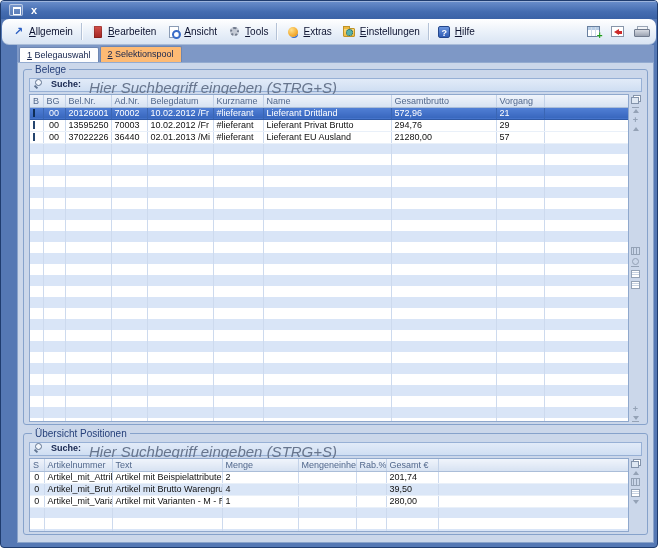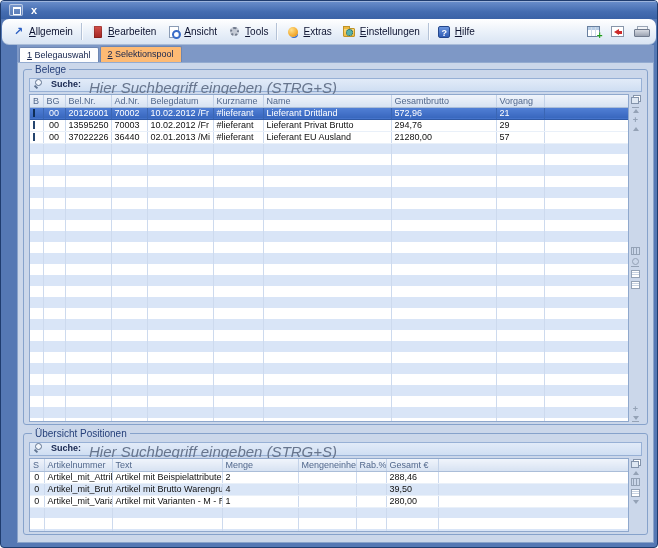--- a/index.html
+++ b/index.html
@@ -671,21 +671,21 @@
                 </tr>
               </thead>
               <tbody>
                 <tr>
                   <td class="ctr">0</td>
                   <td>Artikel_mit_Attributen</td>
                   <td>Artikel mit Beispielattributen</td>
                   <td class="num" style="padding-right:12px">2</td>
                   <td></td>
                   <td></td>
-                  <td class="num">288,46</td>
+                  <td class="num">201,74</td>
                   <td></td>
                 </tr>
                 <tr class="alt">
                   <td class="ctr">0</td>
                   <td>Artikel_mit_Brutto_W(</td>
                   <td>Artikel mit Brutto Warengruppe</td>
                   <td class="num" style="padding-right:12px">4</td>
                   <td></td>
                   <td></td>
                   <td class="num">39,50</td>

